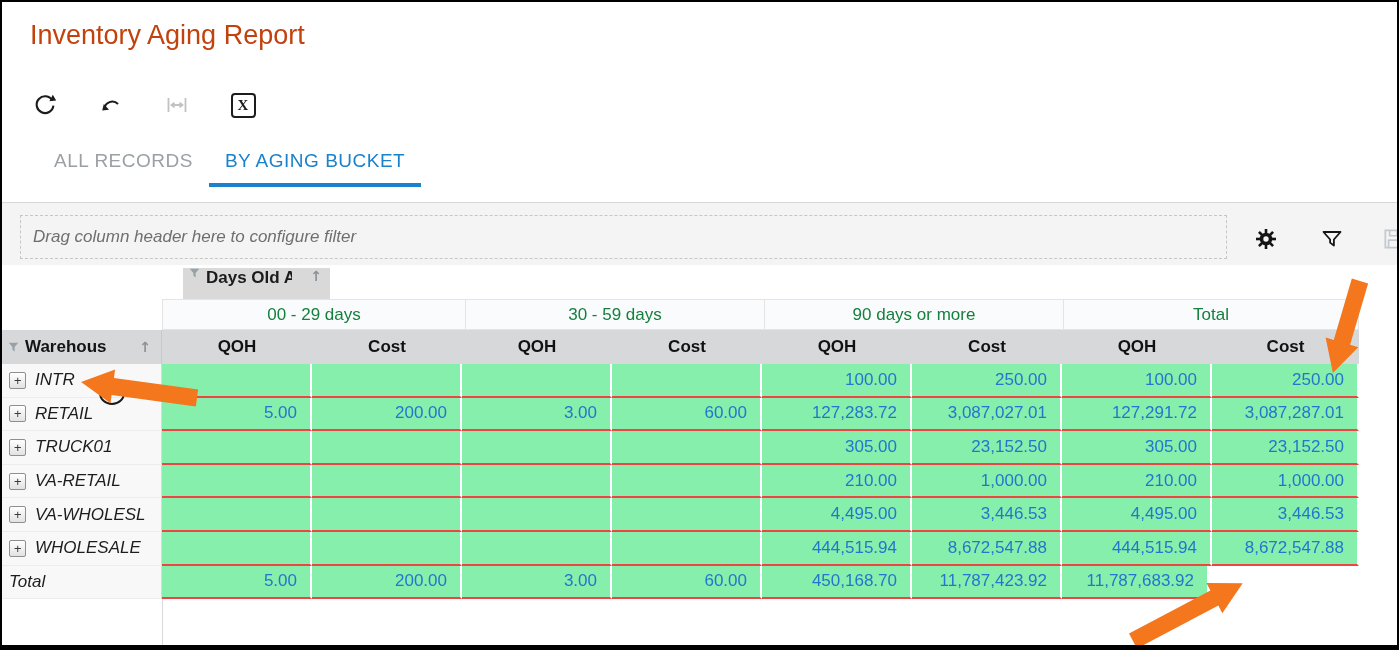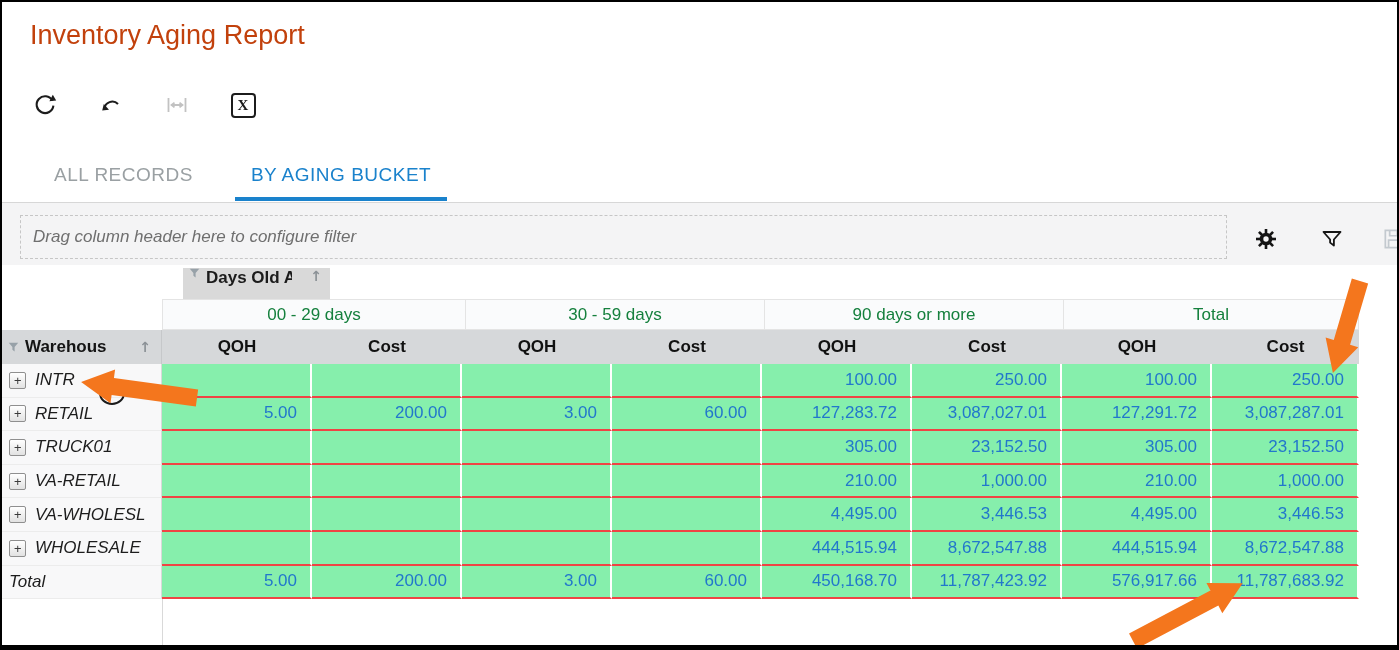--- a/index.html
+++ b/index.html
@@ -5,21 +5,21 @@
   html,body{margin:0;padding:0;background:#fff;font-family:"Liberation Sans",sans-serif;}
   .frame{position:relative;width:1399px;height:650px;box-sizing:border-box;border:2px solid #000;border-bottom-width:5px;overflow:hidden;background:#fff;}
 
   .title{position:absolute;left:28px;top:18px;font-size:27px;color:#c2410c;}
 
   .toolbar{position:absolute;left:30px;top:90px;display:flex;gap:40px;align-items:center;}
   .tbtn{width:26px;height:26px;display:flex;align-items:center;justify-content:center;cursor:pointer;}
   .xl-box{width:21px;height:21px;border:2px solid #1c1c1c;border-radius:4px;display:flex;align-items:center;justify-content:center;
           font-family:"Liberation Serif",serif;font-weight:bold;font-size:15px;color:#1c1c1c;}
 
-  .tabs{position:absolute;left:36px;top:162px;display:flex;gap:26px;align-items:flex-end;text-align:center;}
+  .tabs{position:absolute;left:36px;top:148px;display:flex;align-items:flex-end;text-align:center;}
   .tab{font-size:19px;letter-spacing:.5px;color:#9aa0a3;padding:0 16px 11px;border-bottom:4px solid transparent;cursor:pointer;white-space:nowrap;}
   .tab.active{color:#1a82cc;border-bottom-color:#1a82cc;}
   .divider{position:absolute;left:0;top:200px;width:100%;height:1px;background:#d7d7d7;}
   .grayzone{position:absolute;left:0;top:201px;width:100%;height:62px;background:#f4f4f5;}
 
   .filterbox{position:absolute;left:18px;top:213px;width:1207px;height:44px;border:1px dashed #c6c6c6;box-sizing:border-box;display:flex;align-items:center;}
   .filterbox .hint{margin-left:12px;font-style:italic;font-size:17px;color:#6f6f6f;}
   .fbicon{position:absolute;top:224px;width:26px;height:26px;display:flex;align-items:center;justify-content:center;cursor:pointer;}
 
   
@@ -251,21 +251,20 @@
     <div class="prow">
       <div class="rowhead">
           <span>Total</span>
         </div>
       <div class="cell">5.00</div>
       <div class="cell">200.00</div>
       <div class="cell">3.00</div>
       <div class="cell">60.00</div>
       <div class="cell">450,168.70</div>
       <div class="cell">11,787,423.92</div>
-      <div class="cell">576,917.66</div>
       <div class="cell">11,787,683.92</div>
     </div>
 
   </div>
 
   <div class="filler"></div>
 
   <svg class="overlay" viewBox="0 0 1395 643">
     <ellipse cx="110" cy="391" rx="12" ry="11" fill="none" stroke="#1b1b1b" stroke-width="2"></ellipse>
     <polygon points="0,-8.5 85,-8.5 85,-17 117,0 85,17 85,8.5 0,8.5" transform="translate(195,396) rotate(187.8)" fill="#f4761d"></polygon>

